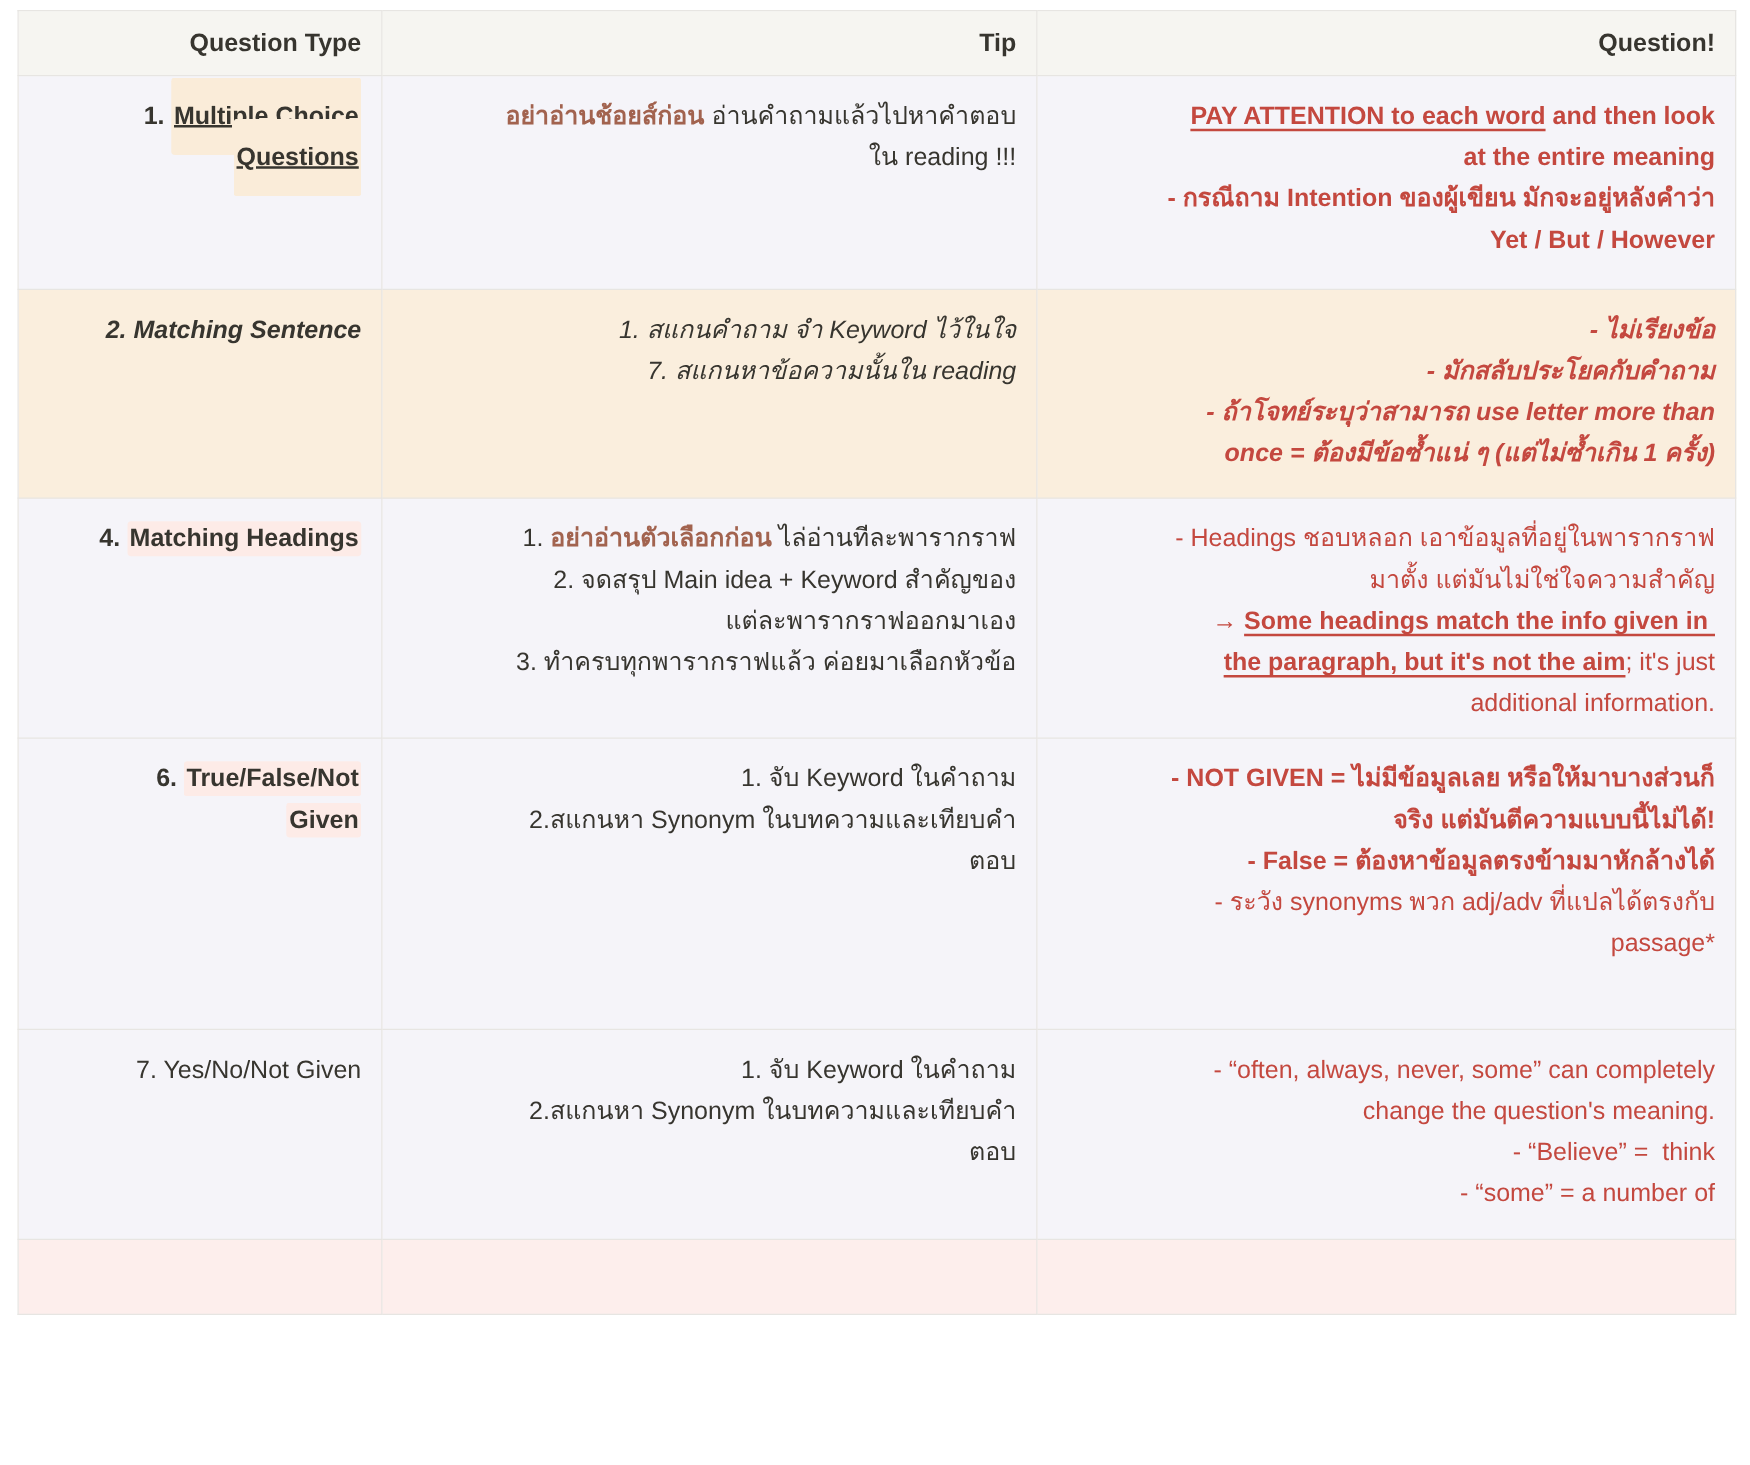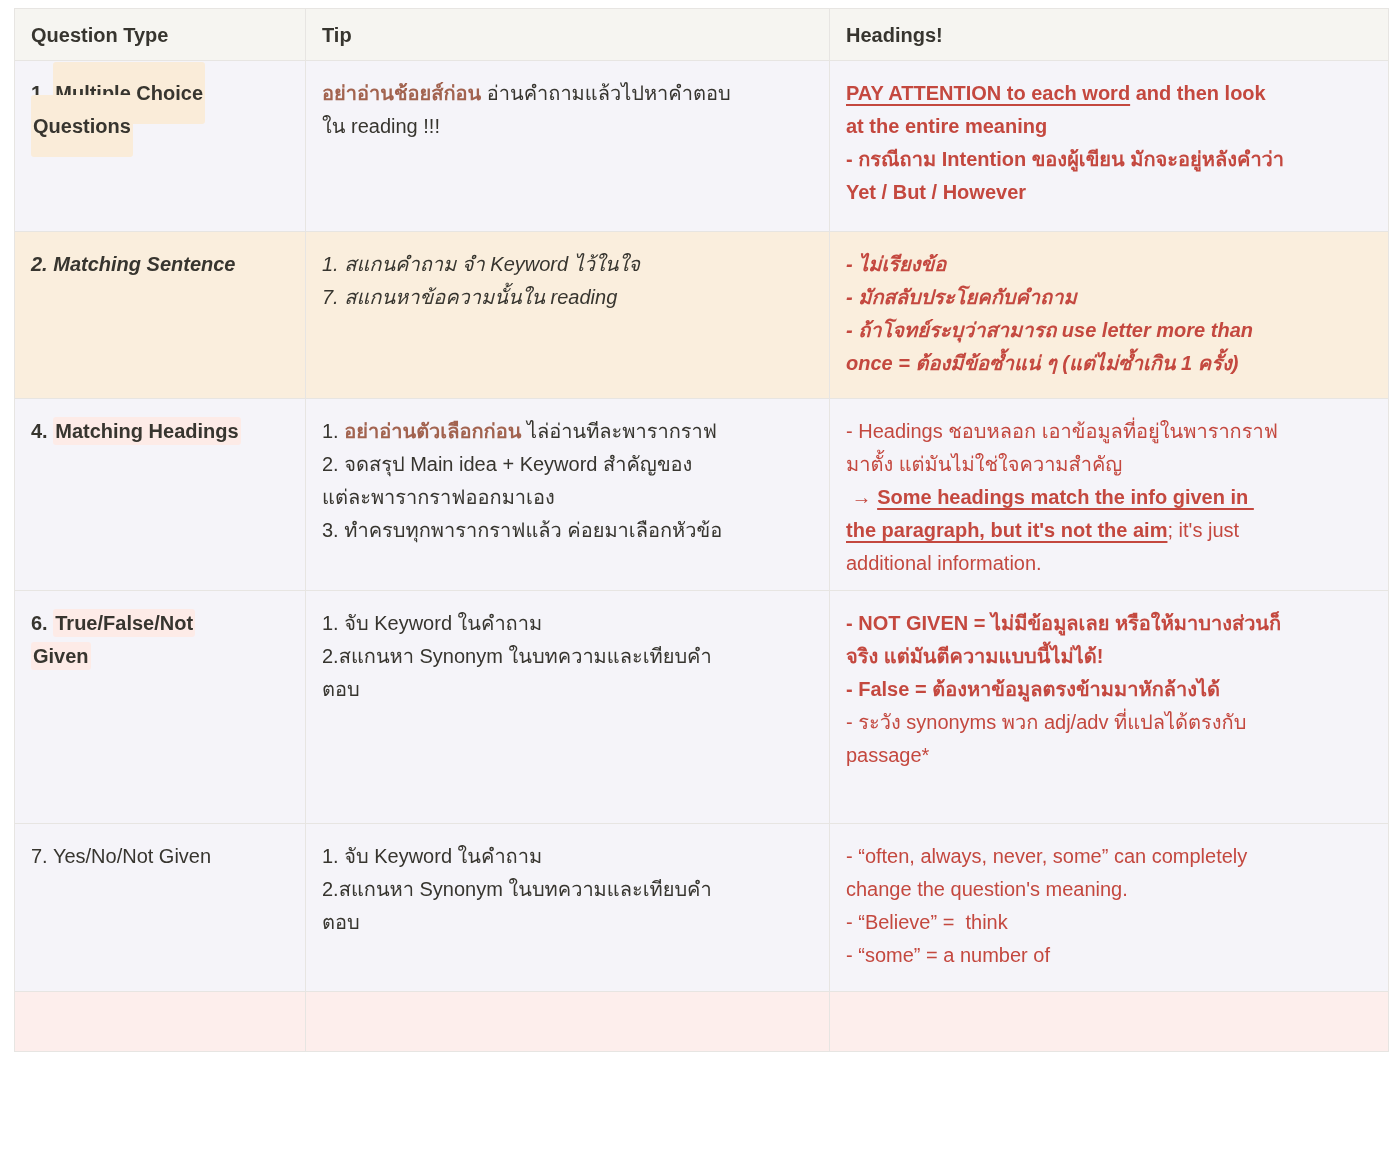--- a/index.html
+++ b/index.html
@@ -10,54 +10,54 @@
   }
   *{margin:0;padding:0;box-sizing:border-box;}
   html,body{background:#fff;}
   body{font-family:"Liberation Sans","DejaVu Sans",sans-serif;}
   .page{position:relative;width:1400px;height:1172px;overflow:hidden;background:var(--page-bg);}
   table.notes-table{
     position:absolute;left:14px;top:8px;width:1374px;
     border-collapse:collapse;table-layout:fixed;
     font-size:20px;line-height:33px;color:var(--text);
   }
-  td,th{border:1px solid var(--border);vertical-align:top;text-align:left;}
+  td,th{border:1px solid var(--border);vertical-align:top;text-align:right;}
   th{background:var(--header-bg);font-weight:600;padding:10px 16px 8px 16px;}
   td{padding:16px 16px 10px 16px;white-space:pre-wrap;overflow-wrap:break-word;}
   thead tr{height:49px;}
   tr.r1{height:171px;} tr.r2{height:167px;font-style:italic;} tr.r3{height:165px;}
   tr.r4{height:168px;} tr.r5{height:233px;} tr.r6{height:168px;padding-left:20px;} tr.r7{height:60px;}
   tr.bg-lavender td{background:var(--lavender-row);}
   tr.bg-cream td{background:var(--cream-row);}
   tr.bg-pink td{background:var(--pink-row);}
   .seg{white-space:pre-wrap;}
   .b{font-weight:700;}
   .u{text-decoration:underline;text-decoration-thickness:2px;text-underline-offset:4px;}
   .c-red{color:var(--red-text);}
   .c-brown{color:var(--brown-text);}
   .hl-cream{background:var(--cream-highlight);padding:20px 2px;border-radius:3px;
-            -webkit-box-decoration-break:clone;box-decoration-break:clone;}
+            -webkit-box-decoration-break:clone;box-decoration-break:clone;text-decoration:underline;}
   .hl-pink{background:var(--pink-highlight);padding:3px 2px;border-radius:3px;
            -webkit-box-decoration-break:clone;box-decoration-break:clone;}
 </style>
 </head>
 <body>
 
 <div class="page">
   <table class="notes-table">
     <colgroup>
       <col style="width:291px">
       <col style="width:524px">
       <col style="width:559px">
     </colgroup>
     <thead>
       <tr>
         <th>Question Type</th>
         <th>Tip</th>
-        <th>Headings!</th>
+        <th>Question!</th>
       </tr>
     </thead>
     <tbody>
         <tr class="bg-lavender r1">
           <td><span class="seg b">1. </span><span class="seg b hl-cream">Multiple Choice
 Questions</span></td>
           <td><span class="seg b c-brown">อย่าอ่านช้อยส์ก่อน</span><span class="seg"> อ่านคำถามแล้วไปหาคำตอบ
 ใน reading !!!</span></td>
           <td><span class="seg b u c-red">PAY ATTENTION to each word</span><span class="seg b c-red"> and then look
 at the entire meaning

